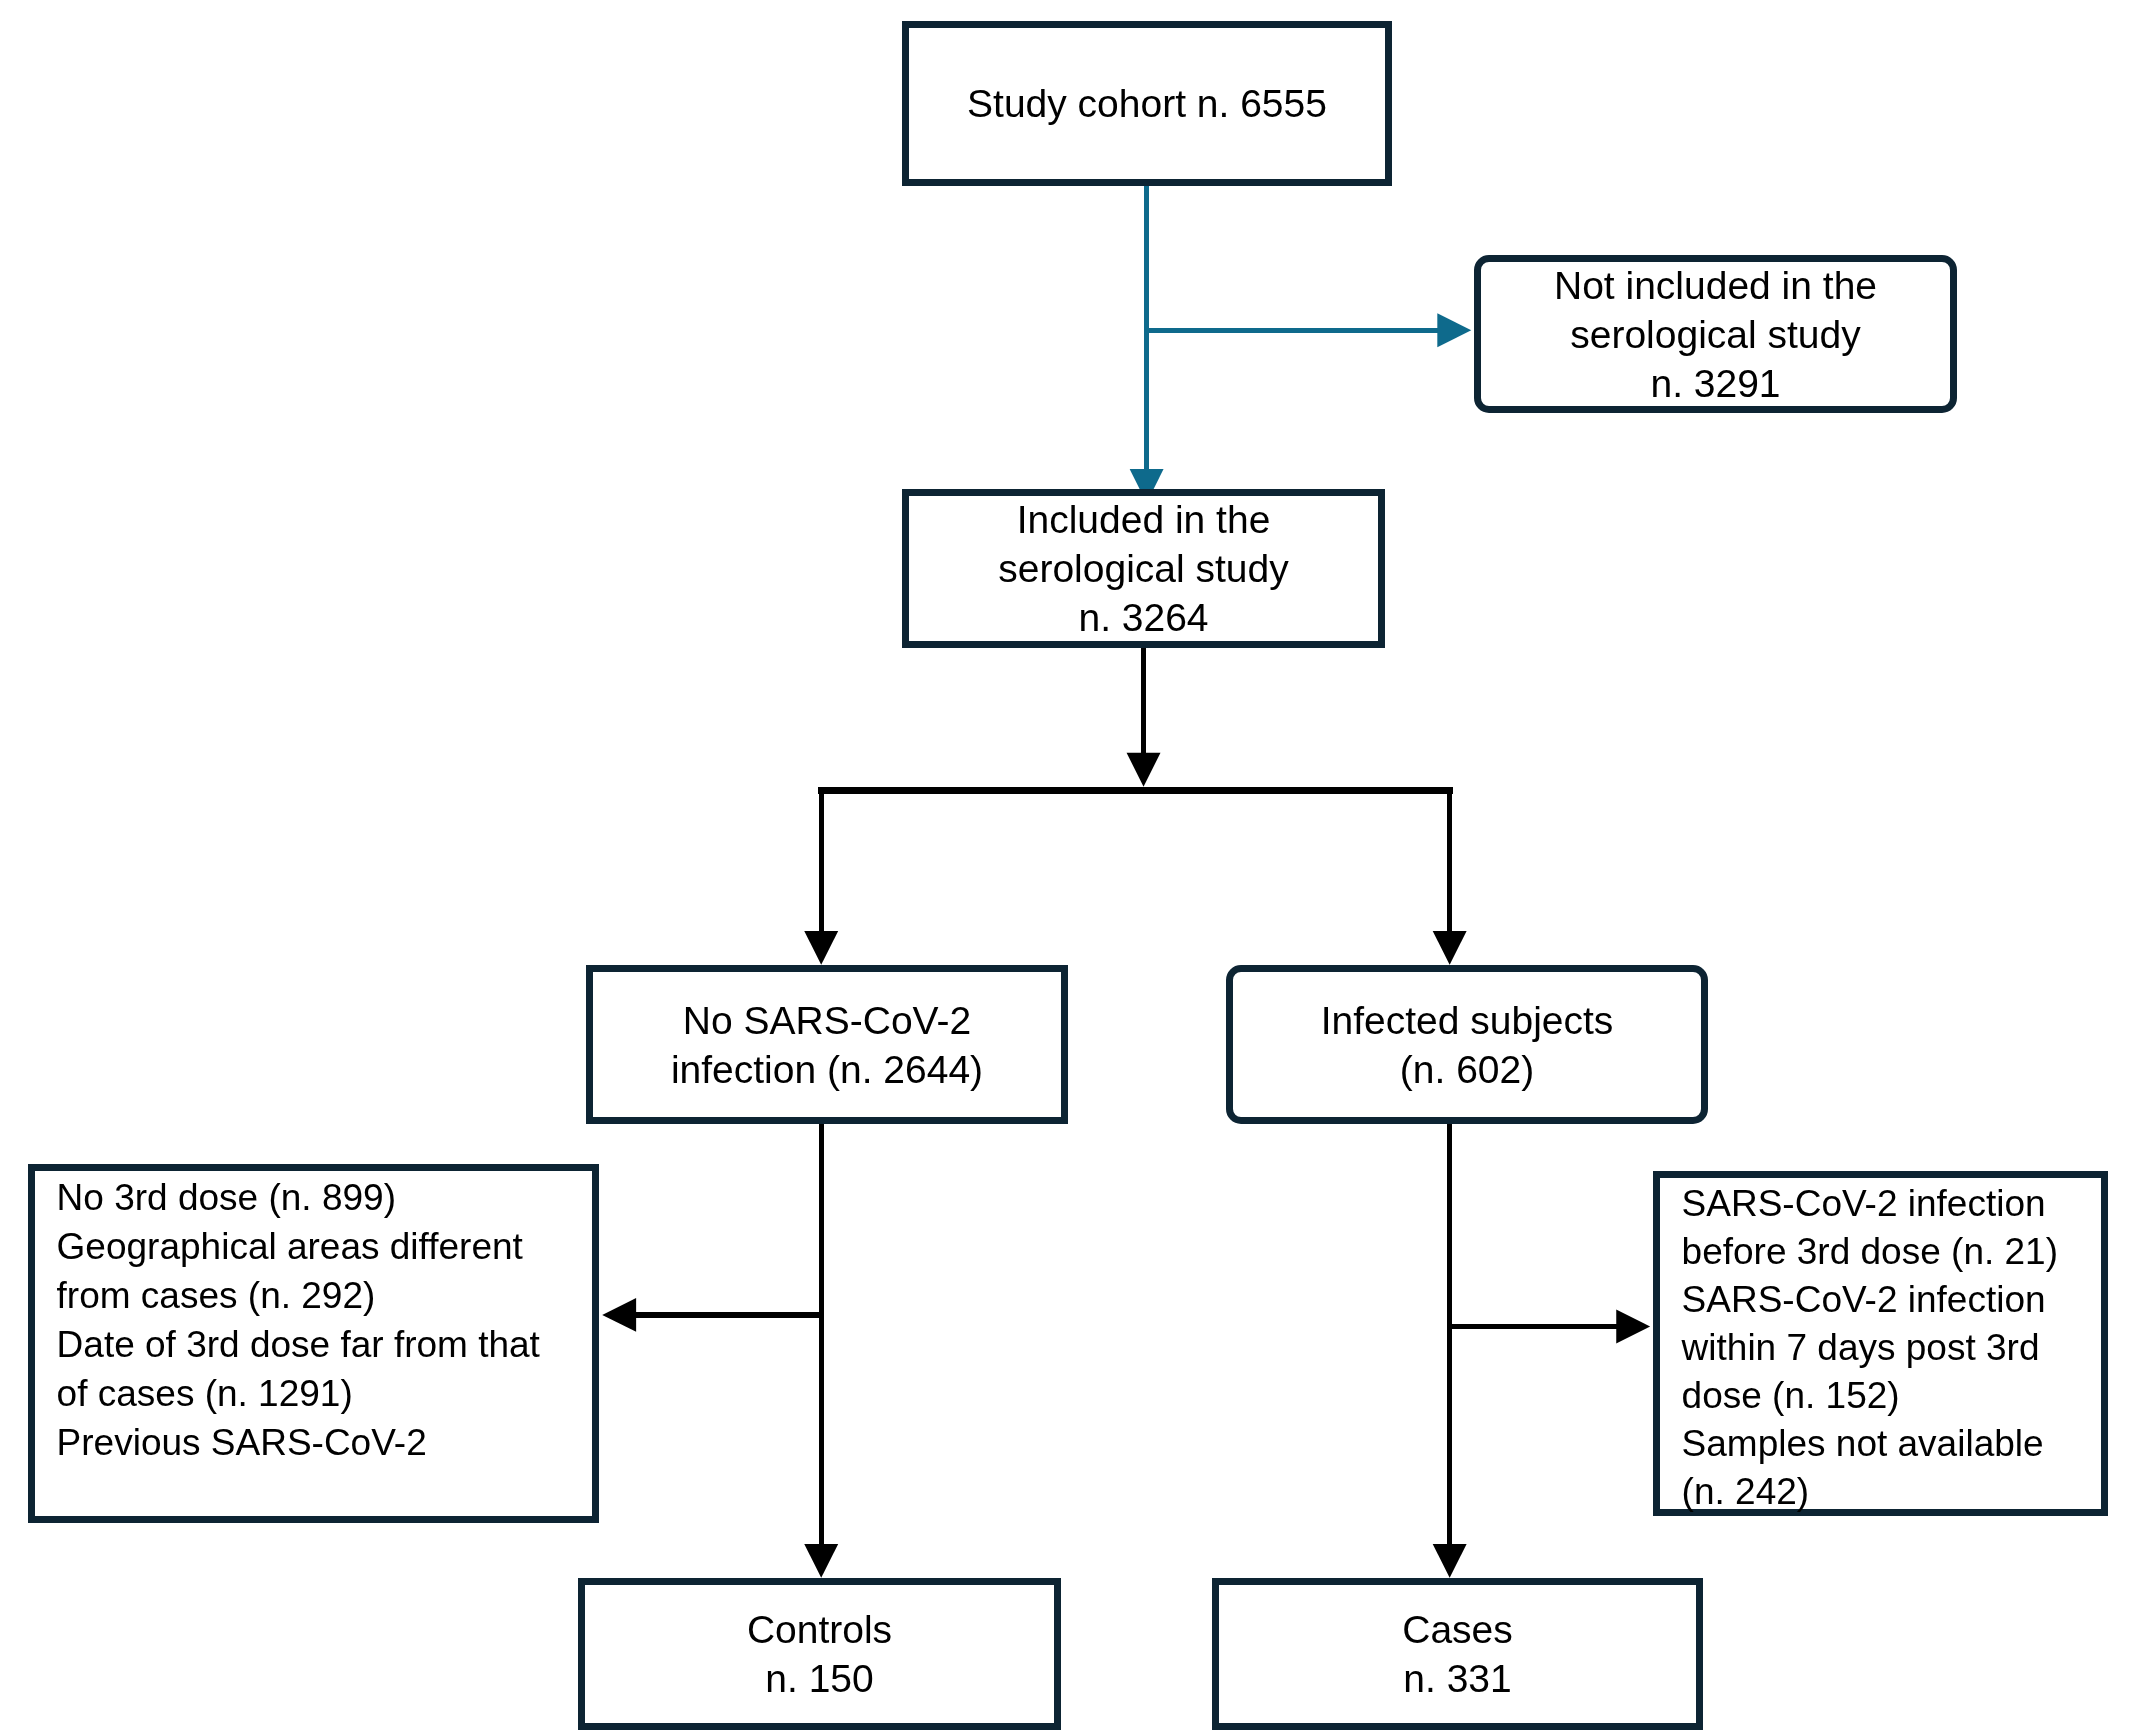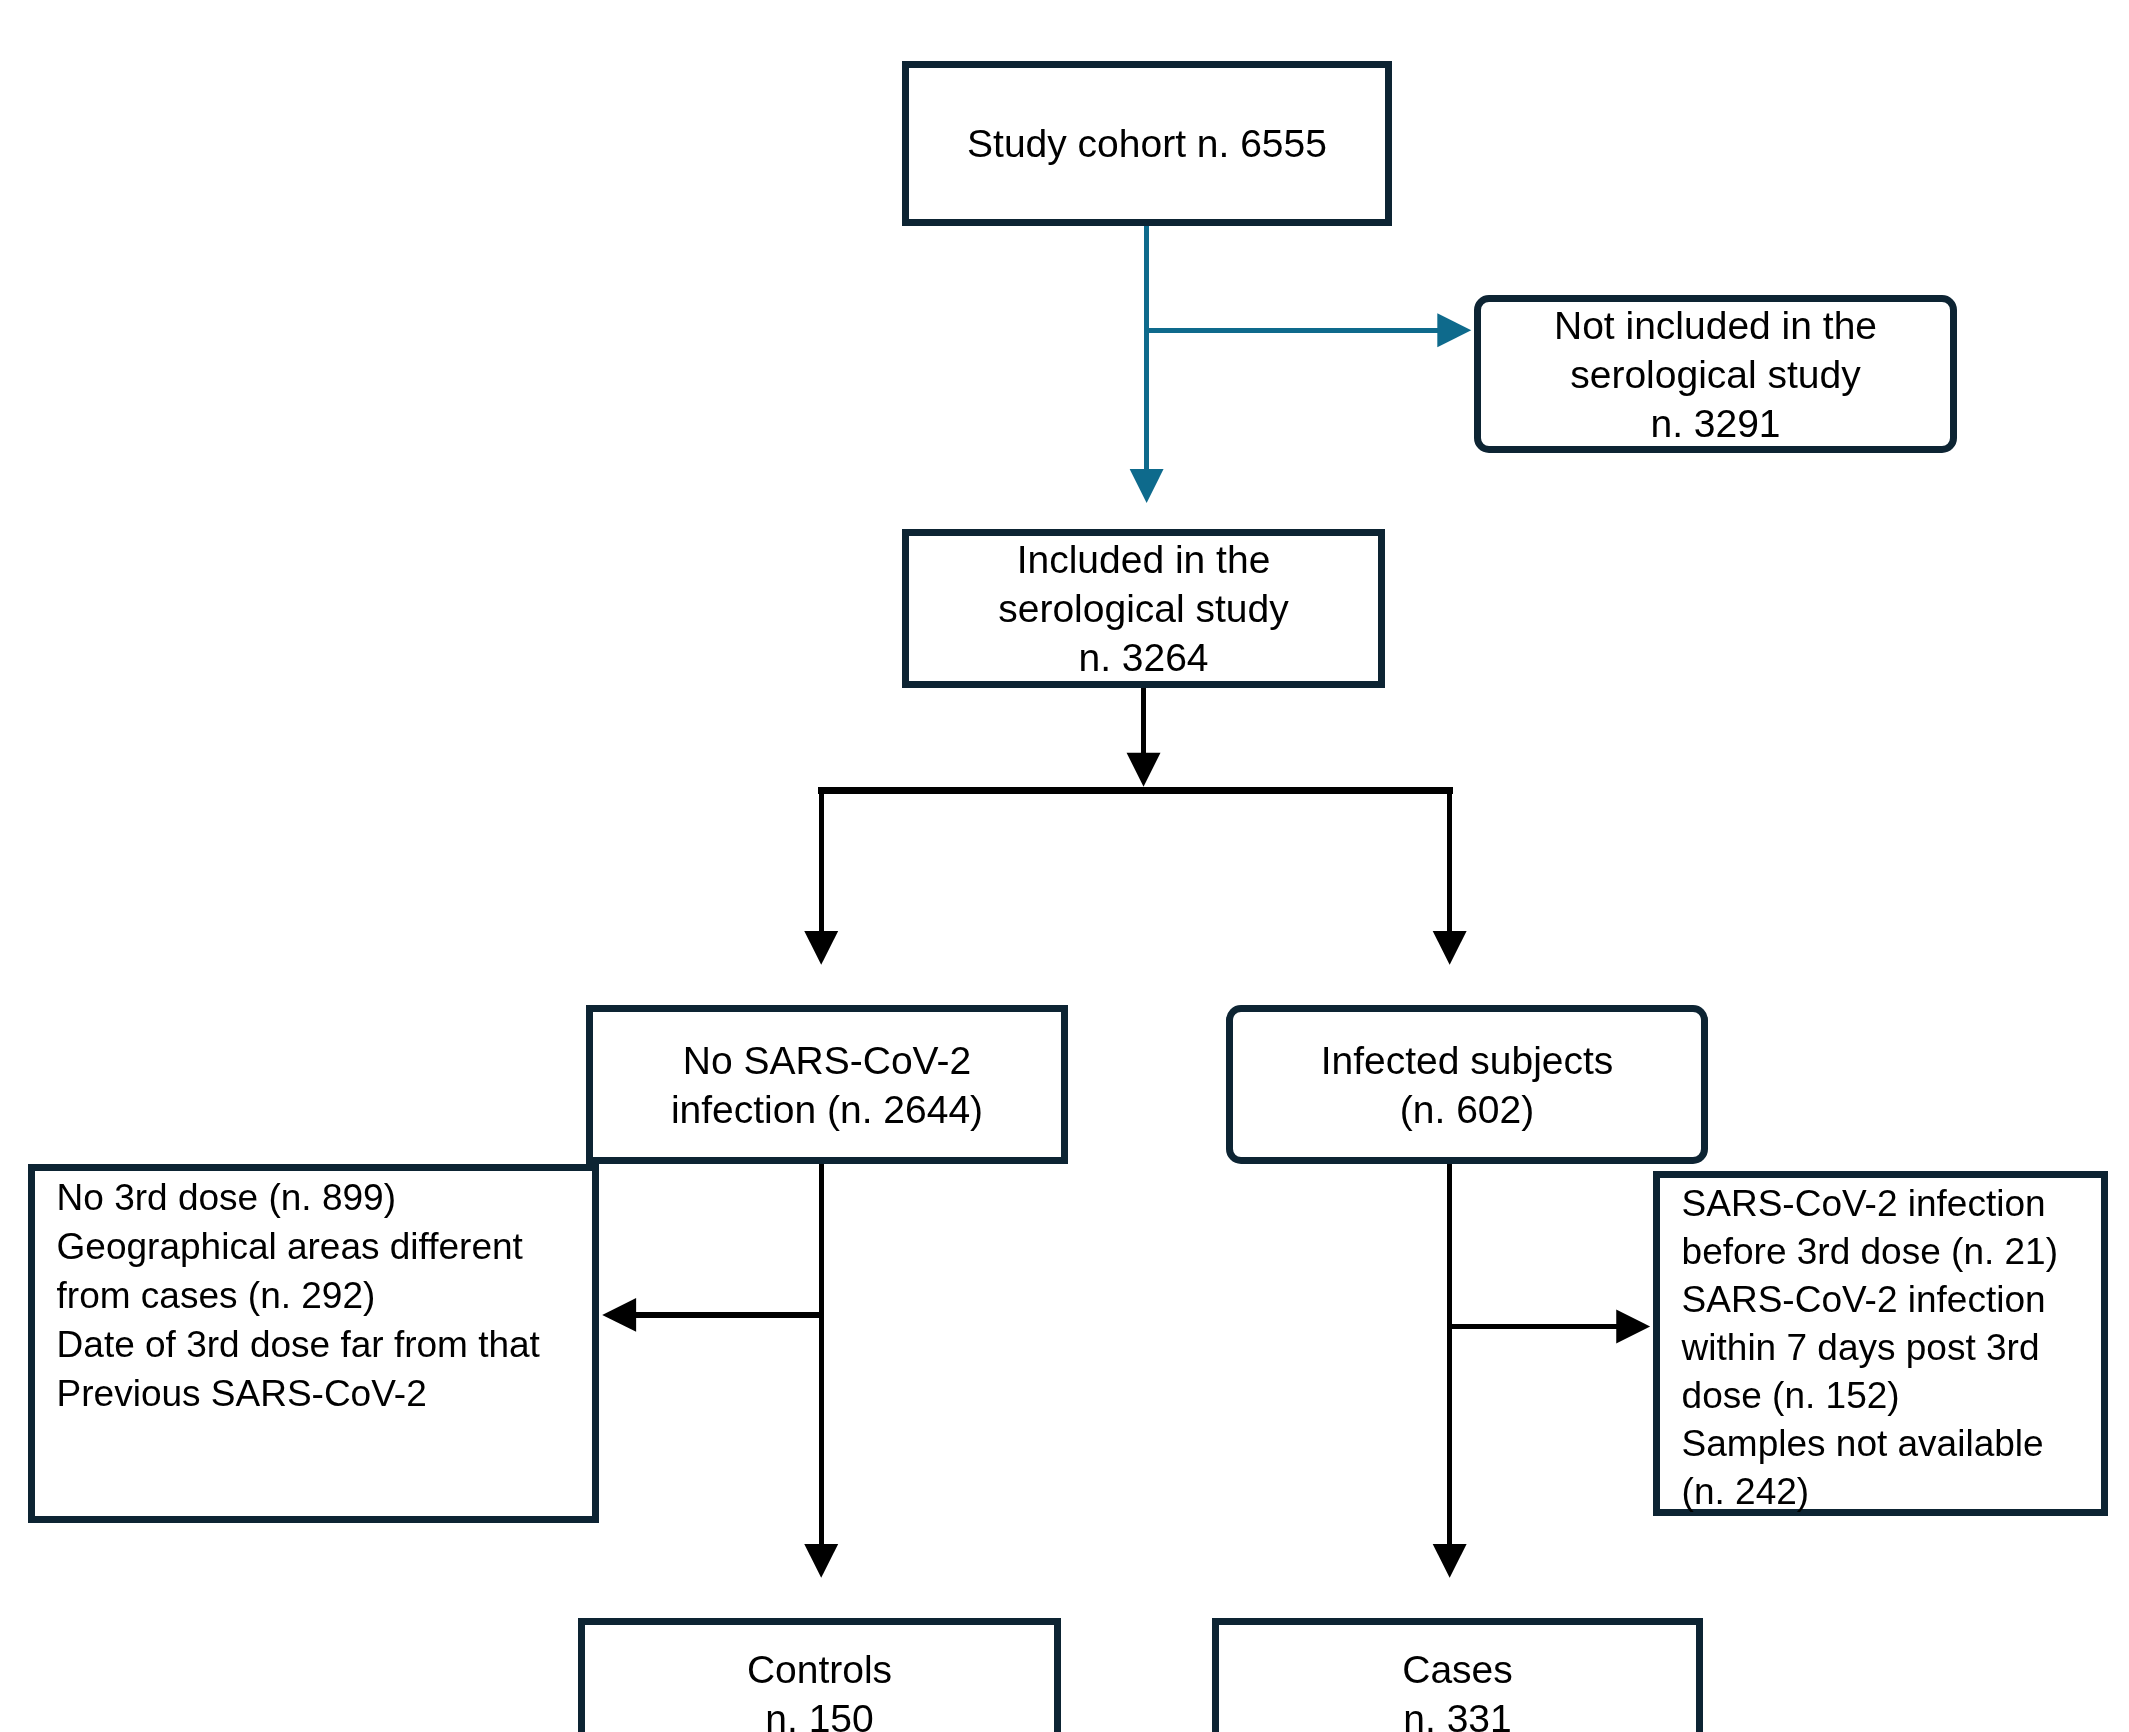--- a/index.html
+++ b/index.html
@@ -6,21 +6,21 @@
   body{background:var(--background,#fff);font-family:"Liberation Sans",sans-serif;color:var(--text,#000);}
   .canvas{position:relative;width:2129px;height:1733px;background:var(--background,#fff);overflow:hidden;}
   svg.edges{position:absolute;left:0;top:0;width:2129px;height:1733px;}
   .e{fill:none;stroke:var(--arrow-default,#000);stroke-width:7;shape-rendering:crispEdges;}
   .e.thick{stroke-width:10;}
   .e.accent{stroke:var(--arrow-accent,#0e6a8c);}
   .ah{fill:var(--arrow-default,#000);stroke:none;}
   .ah.accent{fill:var(--arrow-accent,#0e6a8c);}
   .node{position:absolute;box-sizing:border-box;border:7px solid var(--box-border,#0d2433);background:#fff;
         font-size:39px;line-height:49px;color:var(--text,#000);}
-  .node.center{display:flex;flex-direction:column;align-items:center;justify-content:center;text-align:center;margin-top:40px;}
+  .node.center{display:flex;flex-direction:column;align-items:center;justify-content:center;text-align:center;}
   .node.leftalign{padding:1.5px 0 0 21.6px;text-align:left;}
   .node.leftalign .ln{white-space:nowrap;}
   #n-study{left:902px;top:21px;width:490px;height:165px;}
   #n-notinc{left:1474px;top:255px;width:483px;height:158px;border-radius:15px;}
   #n-included{left:902px;top:489px;width:483px;height:159px;}
   #n-nosars{left:586px;top:965px;width:482px;height:159px;}
   #n-infected{left:1226px;top:965px;width:482px;height:159px;border-radius:15px;}
   #n-exleft{left:28px;top:1164px;width:571px;height:359px;font-size:37px;line-height:49px;}
   #n-exright{left:1653px;top:1171px;width:455px;height:345px;font-size:37px;line-height:48px;}
   #n-controls{left:578px;top:1578px;width:483px;height:152px;}
@@ -83,20 +83,21 @@
   <div class="node center" id="n-infected">
     <div class="ln">Infected subjects</div>
     <div class="ln">(n. 602)</div>
   </div>
 
   <div class="node leftalign" id="n-exleft">
     <div class="ln">No 3rd dose (n. 899)</div>
     <div class="ln">Geographical areas different</div>
     <div class="ln">from cases (n. 292)</div>
     <div class="ln">Date of 3rd dose far from that</div>
+    <div class="ln">of cases (n. 1291)</div>
     <div class="ln">Previous SARS-CoV-2</div>
   </div>
 
   <div class="node leftalign" id="n-exright">
     <div class="ln">SARS-CoV-2 infection</div>
     <div class="ln">before 3rd dose (n. 21)</div>
     <div class="ln">SARS-CoV-2 infection</div>
     <div class="ln">within 7 days post 3rd</div>
     <div class="ln">dose (n. 152)</div>
     <div class="ln">Samples not available</div>

